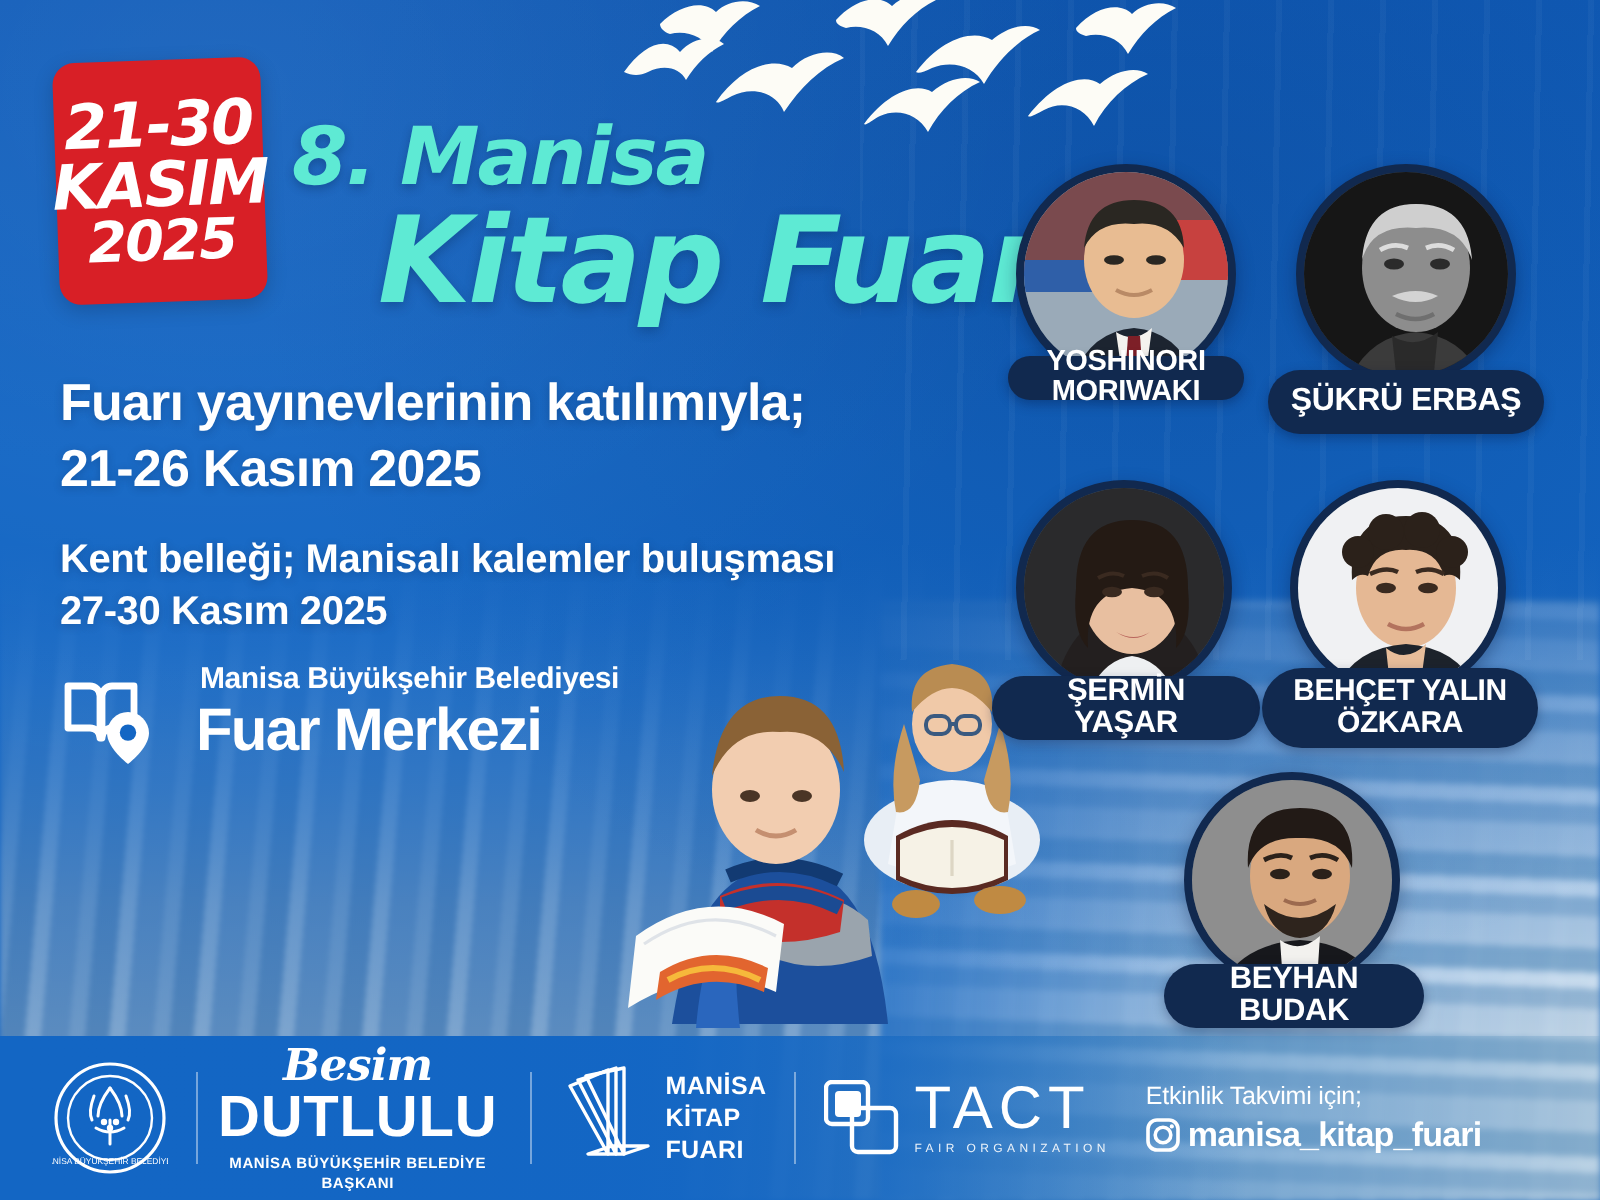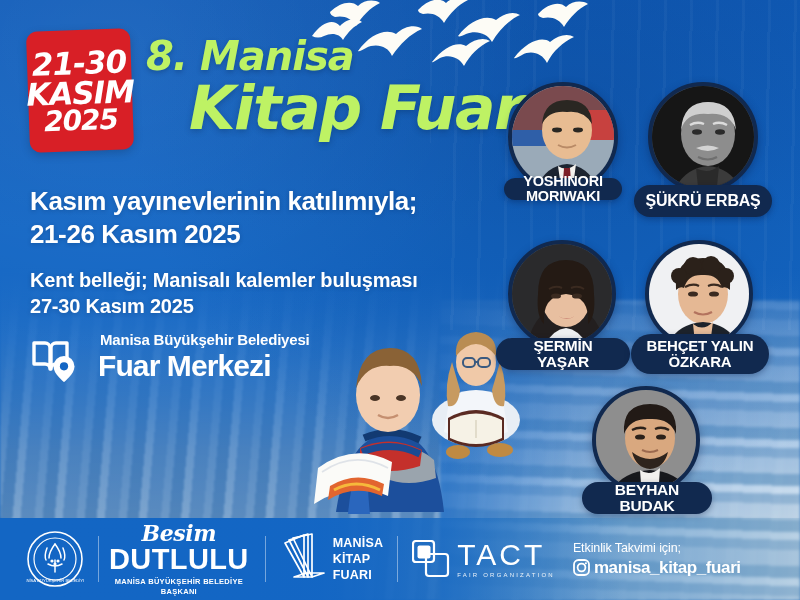--- a/index.html
+++ b/index.html
@@ -77,21 +77,21 @@
     font-weight:bold; font-style:italic;
     letter-spacing:-1px; line-height:.96;
     text-align:center;
     font-family:"DejaVu Sans", sans-serif;
   }
   .date-badge .l1{ font-size:31px; }
   .date-badge .l2{ font-size:31px; }
   .date-badge .l3{ font-size:28px; }
 
   
-  .title-wrap{ position:absolute; left:146px; top:36px; color:#bef264; }
+  .title-wrap{ position:absolute; left:146px; top:59px; color:#5eead4; }
   .title-1{
     font-size:40px; font-weight:bold; font-style:italic;
     letter-spacing:-1px; line-height:1;
     font-family:"DejaVu Sans", sans-serif;
     text-shadow:0 2px 5px rgba(0,30,70,.30);
   }
   .title-2{
     font-size:60px; font-weight:bold; font-style:italic;
     letter-spacing:-1.5px; line-height:1.02; margin-top:2px;
     font-family:"DejaVu Sans", sans-serif;
@@ -217,21 +217,21 @@
     <div class="l l2">KASIM</div>
     <div class="l l3">2025</div>
   </div>
 
   <div class="title-wrap">
     <div class="title-1">8. Manisa</div>
     <div class="title-2">Kitap Fuarı</div>
   </div>
 
   <div class="copy">
-    <div class="big">Kasım yayınevlerinin katılımıyla;</div>
+    <div class="big">Fuarı yayınevlerinin katılımıyla;</div>
     <div class="big">21-26 Kasım 2025</div>
     <div class="sub">Kent belleği; Manisalı kalemler buluşması</div>
     <div class="sub" style="margin-top:0">27-30 Kasım 2025</div>
   </div>
 
   <div class="venue">
     <svg width="56" height="48" viewBox="0 0 56 48">
       <g fill="none" stroke="#ffffff" stroke-width="3.4" stroke-linejoin="round" stroke-linecap="round">
         <path d="M4 9 h11 a5 5 0 0 1 5 5 v21 a5 5 0 0 0 -5 -5 h-11 z"></path>
         <path d="M37 9 h-11 a5 5 0 0 0 -5 5 v21 a5 5 0 0 1 5 -5 h11 z"></path>

